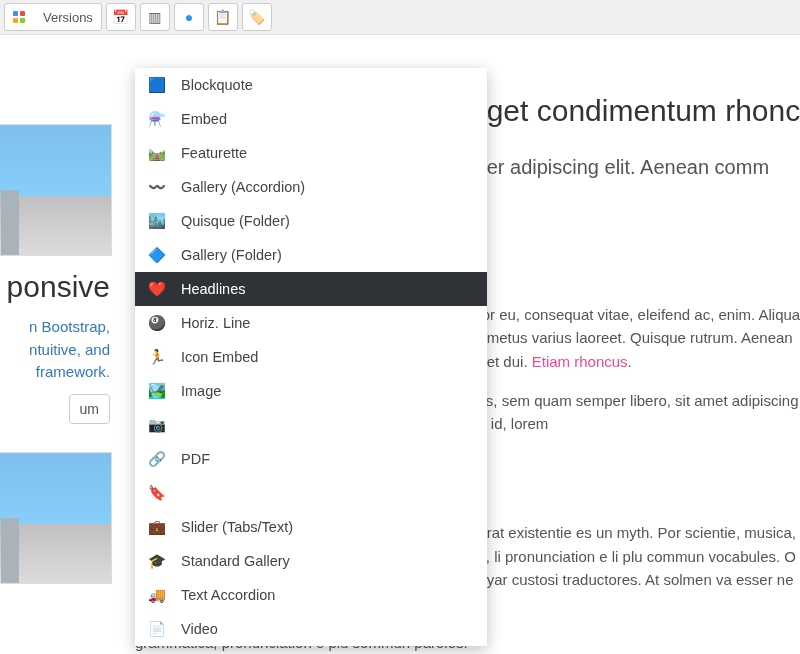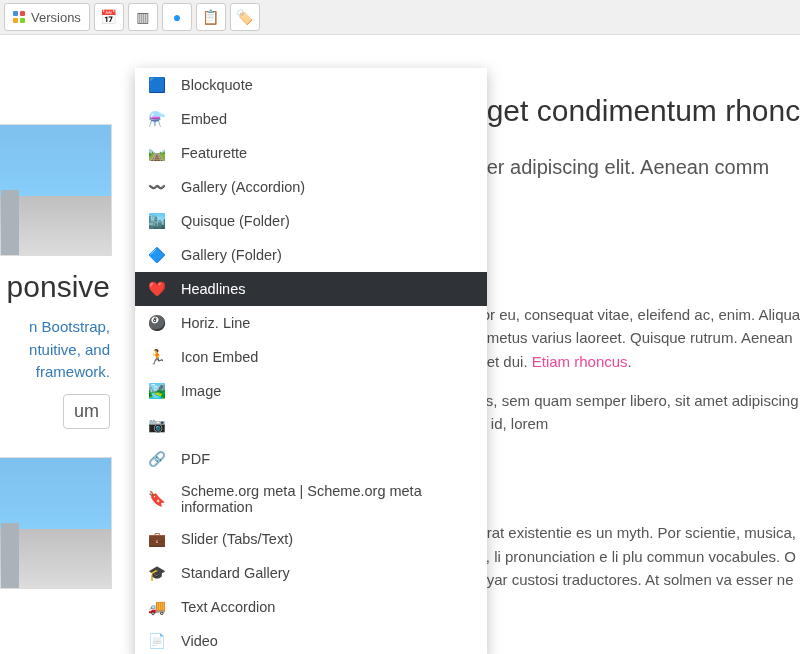--- a/index.html
+++ b/index.html
@@ -1,29 +1,29 @@
 <!DOCTYPE html>
 <html><head>
 <meta charset="utf-8">
 <style>
 html,body{margin:0;padding:0;font-family:-apple-system,BlinkMacSystemFont,"Segoe UI",Helvetica,Arial,sans-serif;font-size:14px;color:#333;background:#fff;overflow:hidden}
 .viewport{width:800px;height:654px;position:relative;overflow:hidden}
 .toolbar{background:#f0f0f0;border-bottom:1px solid #ddd;height:34px;display:flex;align-items:center;padding:0 4px;gap:4px}
-.tbtn{height:26px;min-width:26px;background:#fff;border:1px solid #ccc;border-radius:3px;display:flex;align-items:center;justify-content:center;cursor:pointer;padding:0 8px;gap:6px;color:#555}
+.tbtn{height:26px;min-width:26px;background:#fff;border:1px solid #ccc;border-radius:3px;display:flex;align-items:center;justify-content:center;cursor:pointer;padding:0 8px;gap:18px;color:#555}
 .tbtn.icon-only{padding:0;width:28px}
 .tbtn .tlabel{font-size:13px}
 .page{position:absolute;top:34px;left:0;right:0;bottom:0}
 .left-col{position:absolute;left:-90px;top:0;width:200px}
 .thumb{width:200px;height:130px;background:linear-gradient(180deg,#7ec0ee 0%,#87cefa 55%,#c0c0c0 55%,#dcdcdc 100%);border:1px solid #ddd;margin-bottom:14px;position:relative;overflow:hidden}
 .thumb::before{content:"";position:absolute;left:30px;bottom:0;width:20px;height:60%;background:#b0b8c0}
 .thumb::after{content:"";position:absolute;left:56px;bottom:0;width:26px;height:80%;background:#c8cfd6}
 .thumb .b3{position:absolute;left:90px;bottom:0;width:18px;height:50%;background:#aab2ba}
 .resp-heading{font-size:30px;color:#333;font-weight:400;margin:6px 0 12px 0;text-align:right}
 .resp-body{color:#337ab7;font-size:15px;line-height:1.5;text-align:right}
-.resp-btn{display:inline-block;border:1px solid #ccc;background:#fff;border-radius:4px;padding:6px 10px;color:#555;margin-top:10px;float:right;font-size:18px}
+.resp-btn{display:inline-block;border:1px solid #ccc;background:#fff;border-radius:4px;padding:6px 10px;color:#555;margin-top:10px;float:right;font-size:14px}
 .clr{clear:both}
 .content{position:absolute;left:470px;top:60px;right:-50px;color:#333}
 .content h1{font-size:30px;font-weight:400;color:#333;margin:0 0 24px 0;white-space:nowrap}
 .content .lead{font-size:20px;color:#555;margin:0 0 30px 0;white-space:nowrap}
 .content p{font-size:15px;color:#555;line-height:1.55;margin:0 0 16px 0}
 .content a{color:#ec4899;text-decoration:none}
 .dropdown{position:absolute;left:135px;top:34px;width:352px;background:#fff;box-shadow:0 4px 14px rgba(0,0,0,.25);z-index:50}
 .dd-item{display:flex;align-items:center;gap:14px;padding:7px 12px;cursor:pointer;color:#444;font-size:14.5px}
 .dd-item.selected{background:#2f3338;color:#fff}
 .dd-item .ico{width:20px;height:20px;display:flex;align-items:center;justify-content:center;flex-shrink:0}
@@ -151,21 +151,20 @@
         </div>
         <div class="dd-item">
           <span class="ico">📷</span>
         </div>
         <div class="dd-item">
           <span class="ico">🔗</span>
           <span>PDF</span>
         </div>
         <div class="dd-item">
           <span class="ico">🔖</span>
-          <span>Scheme.org meta | Scheme.org meta information</span>
         </div>
         <div class="dd-item">
           <span class="ico">💼</span>
           <span>Slider (Tabs/Text)</span>
         </div>
         <div class="dd-item">
           <span class="ico">🎓</span>
           <span>Standard Gallery</span>
         </div>
         <div class="dd-item">

